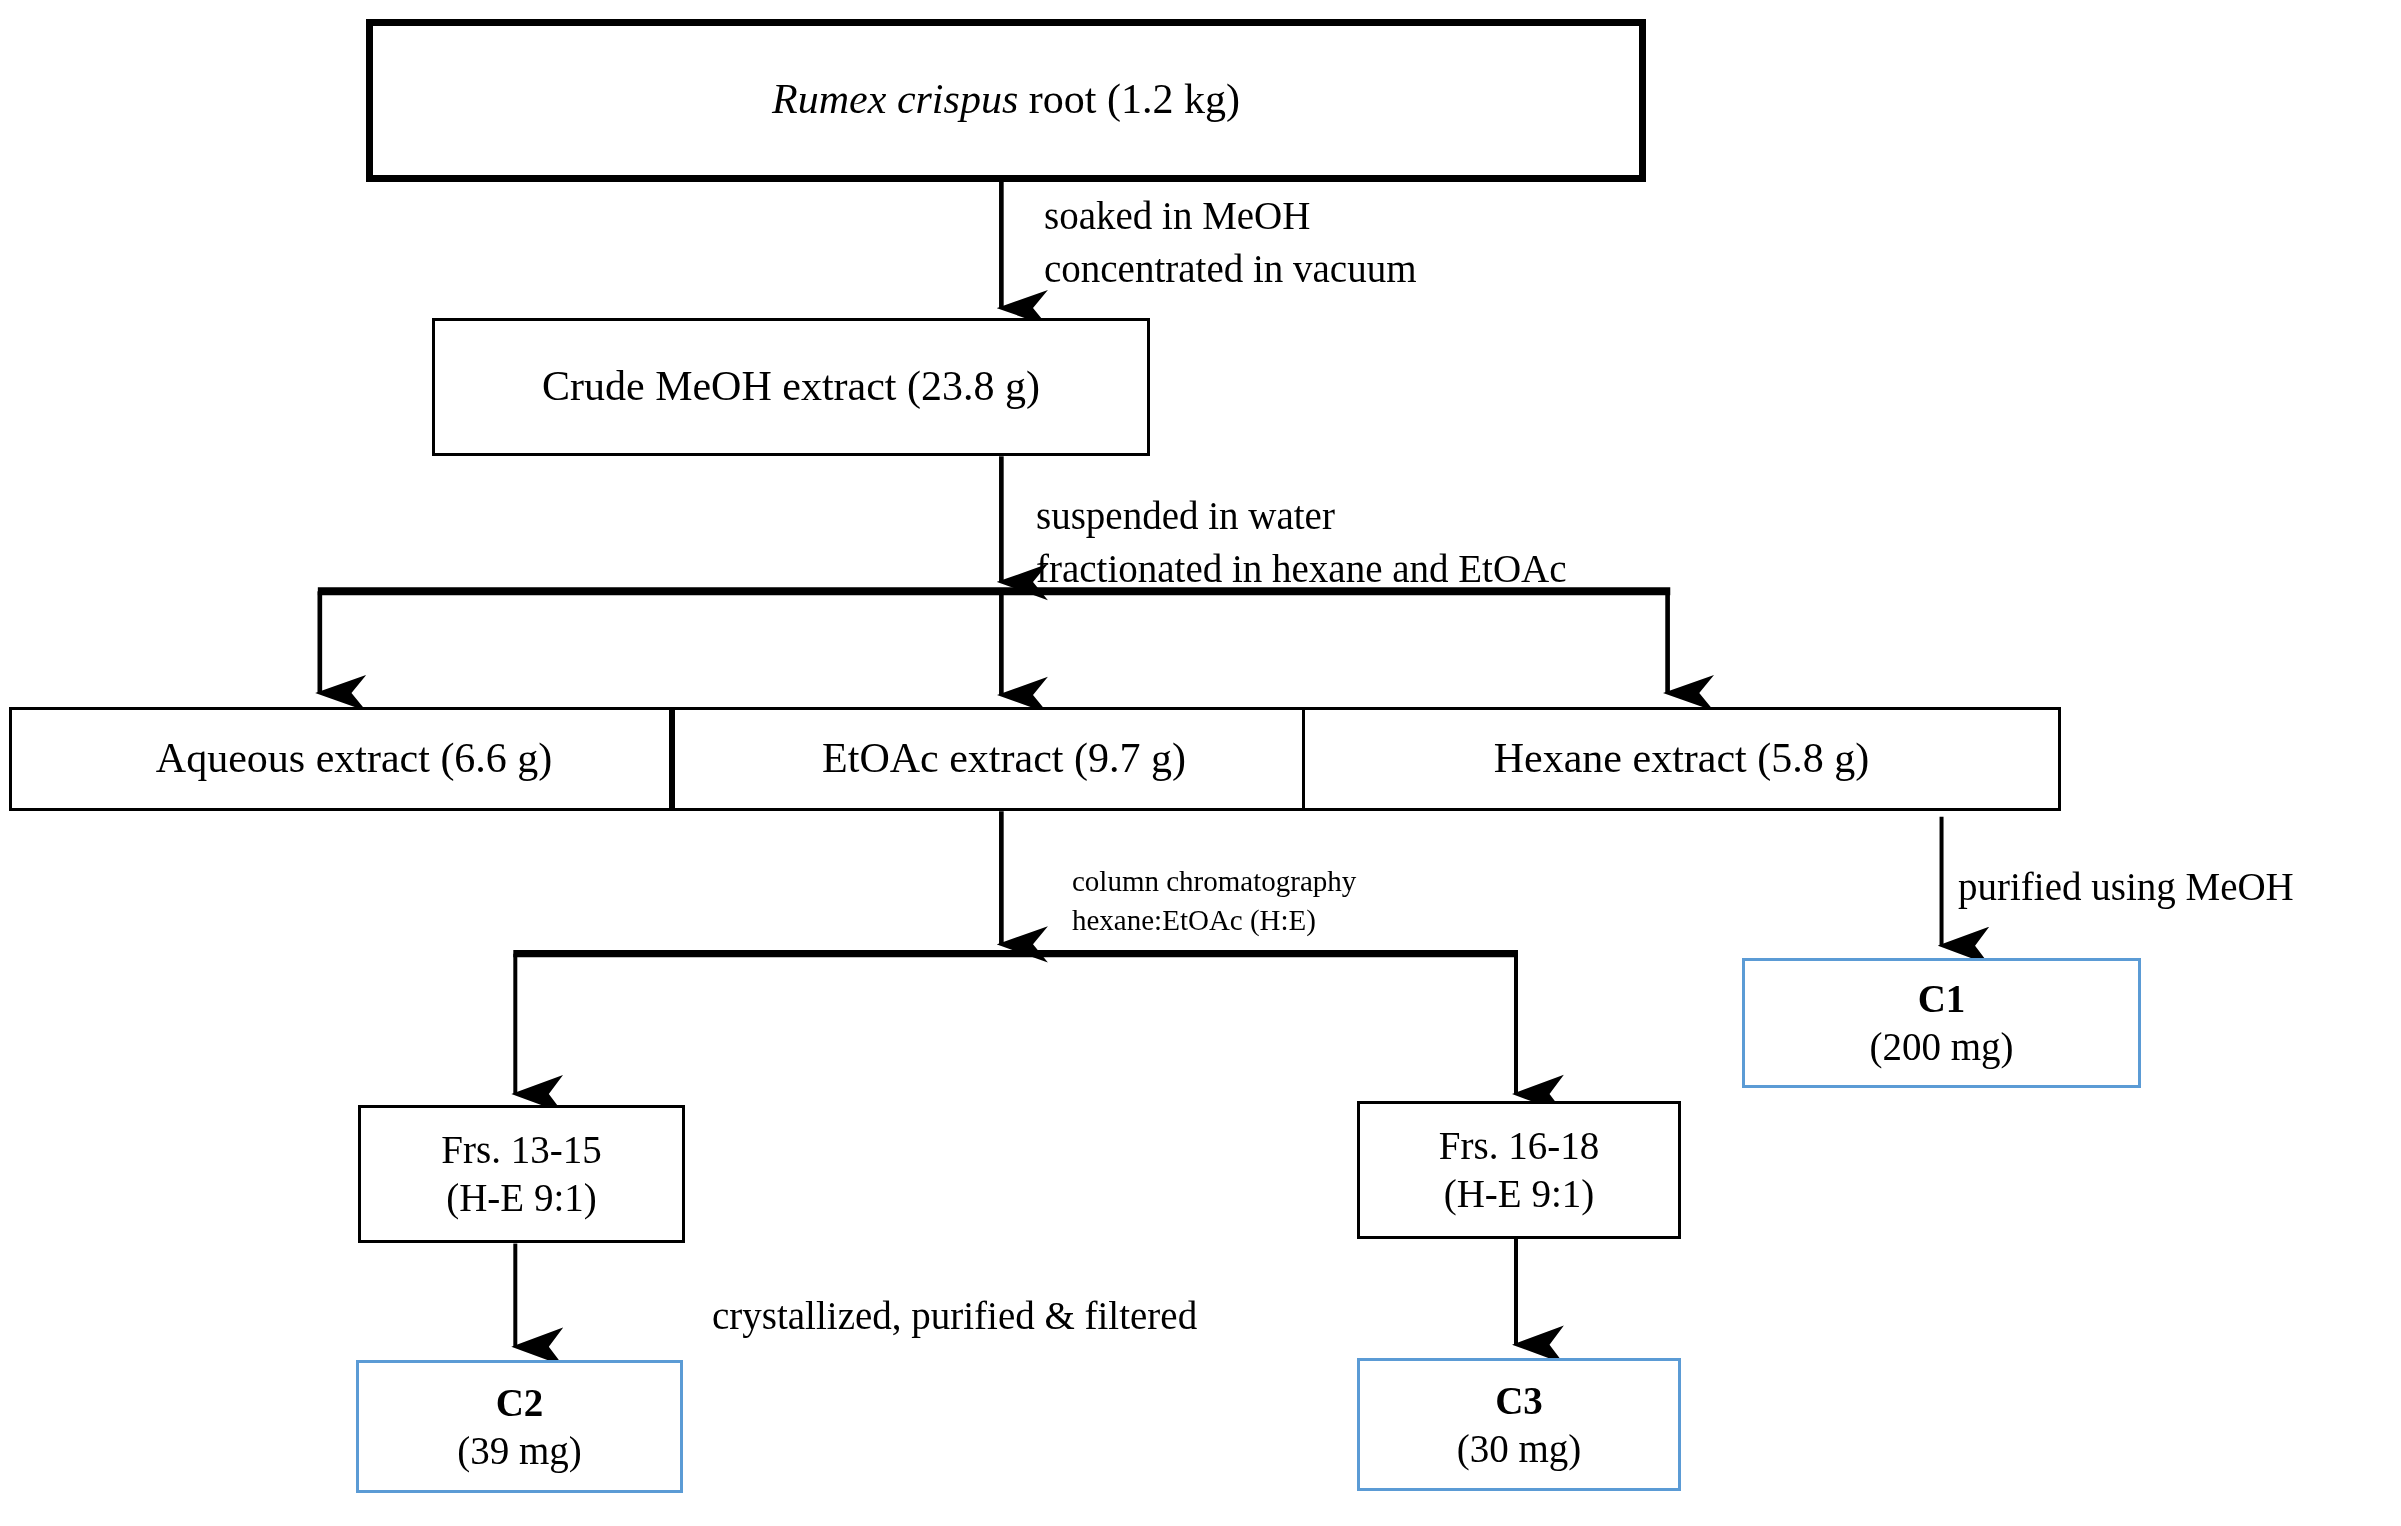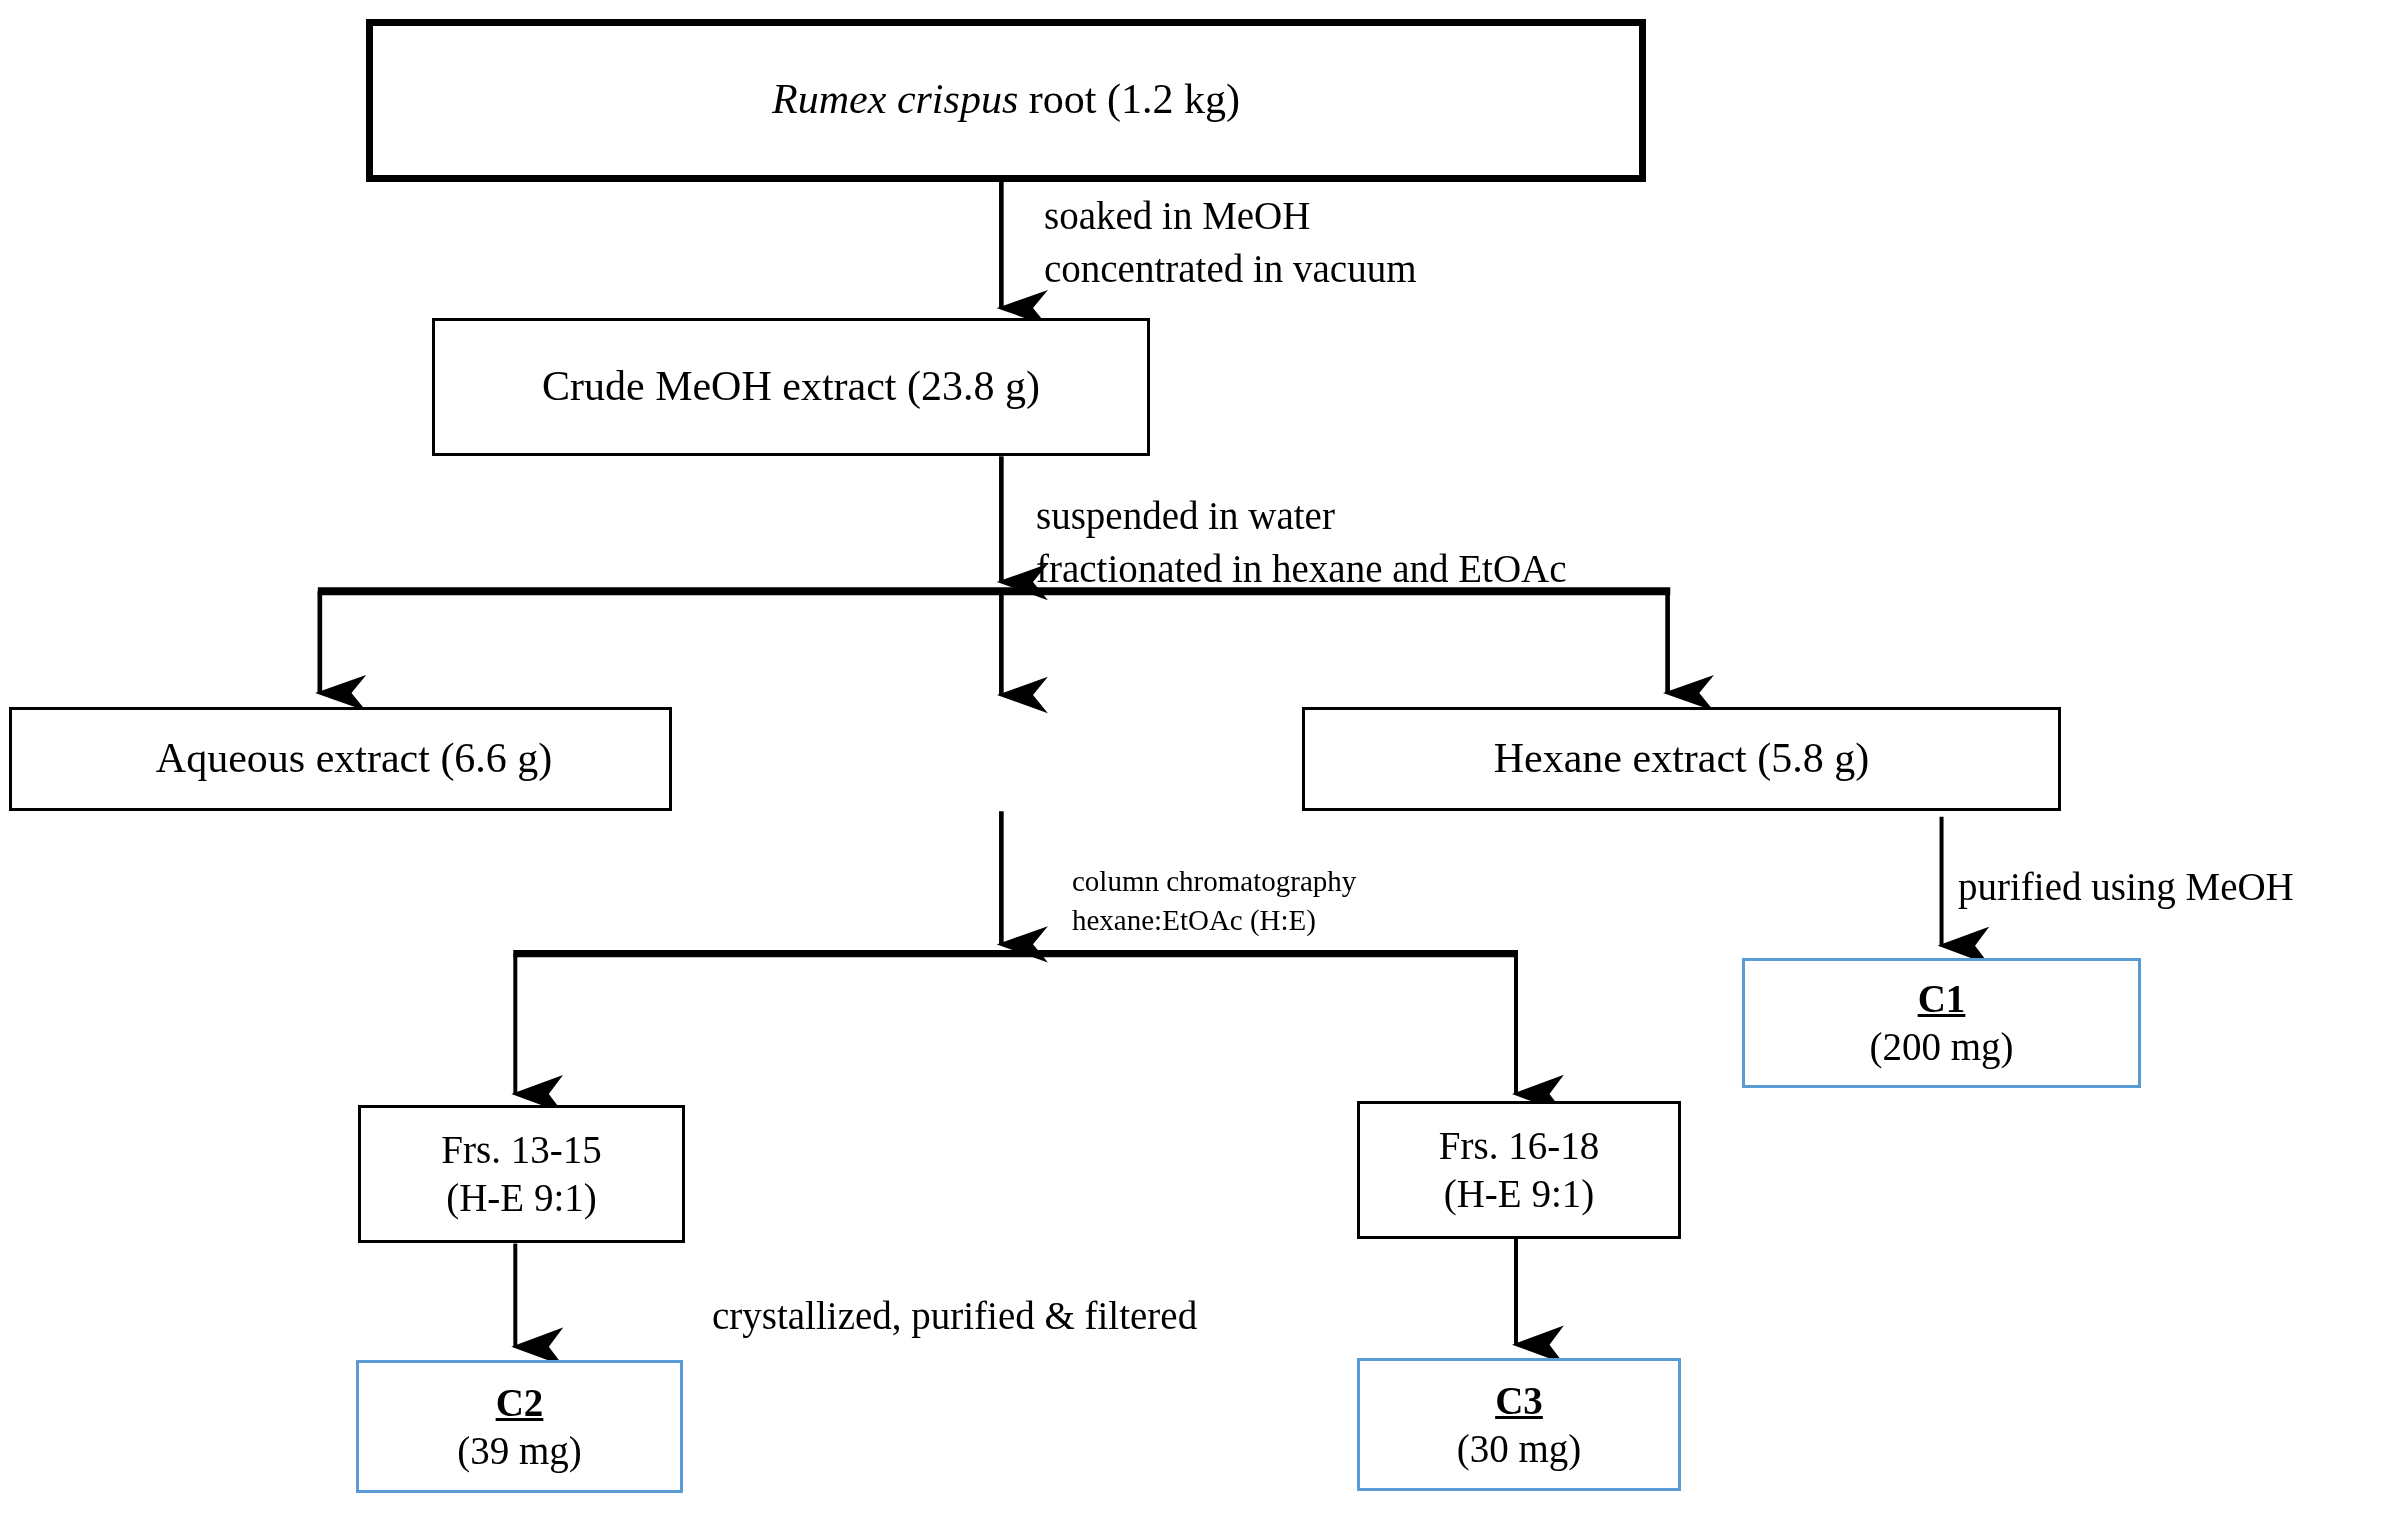--- a/index.html
+++ b/index.html
@@ -46,21 +46,21 @@
     border: 3.3px solid #000000;
   }
   .node-blue {
     border: 3.3px solid #5B9BD5;
   }
   .t-line {
     display: block;
     white-space: nowrap;
   }
   .italic { font-style: italic; }
-  .bold { font-weight: bold; text-decoration: underline; }
+  .bold { font-weight: bold; }
 
   .edge-label {
     position: absolute;
     color: #000000;
     line-height: 1.35;
     white-space: nowrap;
     text-align: left;
   }
   .edge-label .t-line { display: block; }
 </style>
@@ -111,20 +111,23 @@
   </div>
 
   <div class="node node-thin" style="left:432px; top:318px; width:718px; height:138px; font-size:42px;">
     <span class="t-line">Crude MeOH extract (23.8 g)</span>
   </div>
 
   <div class="node node-thin" style="left:8.6px; top:707px; width:663px; height:104px; font-size:42px;padding-left:28px;">
     <span class="t-line">Aqueous extract (6.6 g)</span>
   </div>
 
+  <div class="node node-thin" style="left:672px; top:707px; width:664px; height:104px; font-size:42px;">
+    <span class="t-line">EtOAc extract (9.7 g)</span>
+  </div>
 
   <div class="node node-thin" style="left:1302px; top:707px; width:759px; height:104px; font-size:42px;">
     <span class="t-line">Hexane extract (5.8 g)</span>
   </div>
 
   <div class="node node-blue" style="left:1742px; top:958px; width:399px; height:130px; font-size:39px;">
     <span class="t-line bold">C1</span>
     <span class="t-line">(200 mg)</span>
   </div>
 

